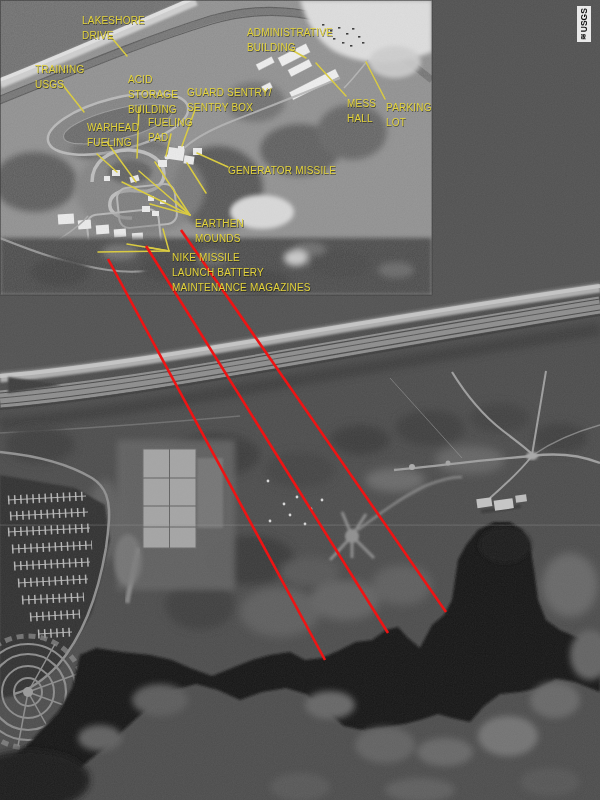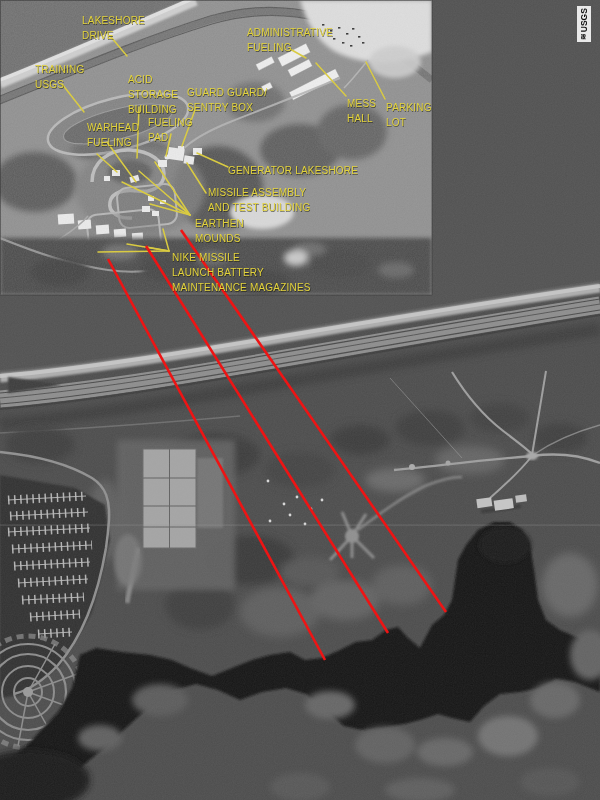--- a/index.html
+++ b/index.html
@@ -374,37 +374,35 @@
     <line class="redline" x1="146" y1="246" x2="388" y2="633"></line>
     <line class="redline" x1="181" y1="230" x2="446" y2="612"></line>
   </g>
 </svg>
 
 <div class="lbl" style="left:82px;top:13px">LAKESHORE
 DRIVE</div>
 <div class="lbl" style="left:35px;top:62px">TRAINING
 USGS</div>
 <div class="lbl" style="left:247px;top:25px">ADMINISTRATIVE
-FUELING</div>
+BUILDING</div>
 <div class="lbl" style="left:128px;top:72px">ACID
 STORAGE
 BUILDING</div>
-<div class="lbl" style="left:187px;top:85px">GUARD GUARD/
+<div class="lbl" style="left:187px;top:85px">GUARD SENTRY/
 SENTRY BOX</div>
 <div class="lbl" style="left:347px;top:96px">MESS
 HALL</div>
 <div class="lbl" style="left:386px;top:100px">PARKING
 LOT</div>
 <div class="lbl" style="left:148px;top:115px">FUELING
 PAD</div>
 <div class="lbl" style="left:87px;top:120px">WARHEAD
 FUELING</div>
-<div class="lbl" style="left:228px;top:163px">GENERATOR LAKESHORE</div>
-<div class="lbl" style="left:208px;top:185px">MISSILE ASSEMBLY
-AND TEST BUILDING</div>
+<div class="lbl" style="left:228px;top:163px">GENERATOR MISSILE</div>
 <div class="lbl" style="left:195px;top:216px">EARTHEN
 MOUNDS</div>
 <div class="lbl" style="left:172px;top:250px">NIKE MISSILE
 LAUNCH BATTERY
 MAINTENANCE MAGAZINES</div>
 
 <div class="usgs">
   <div class="usgs-inner">
     <span class="usgs-glyph">≋</span>
     <span>USGS</span>

